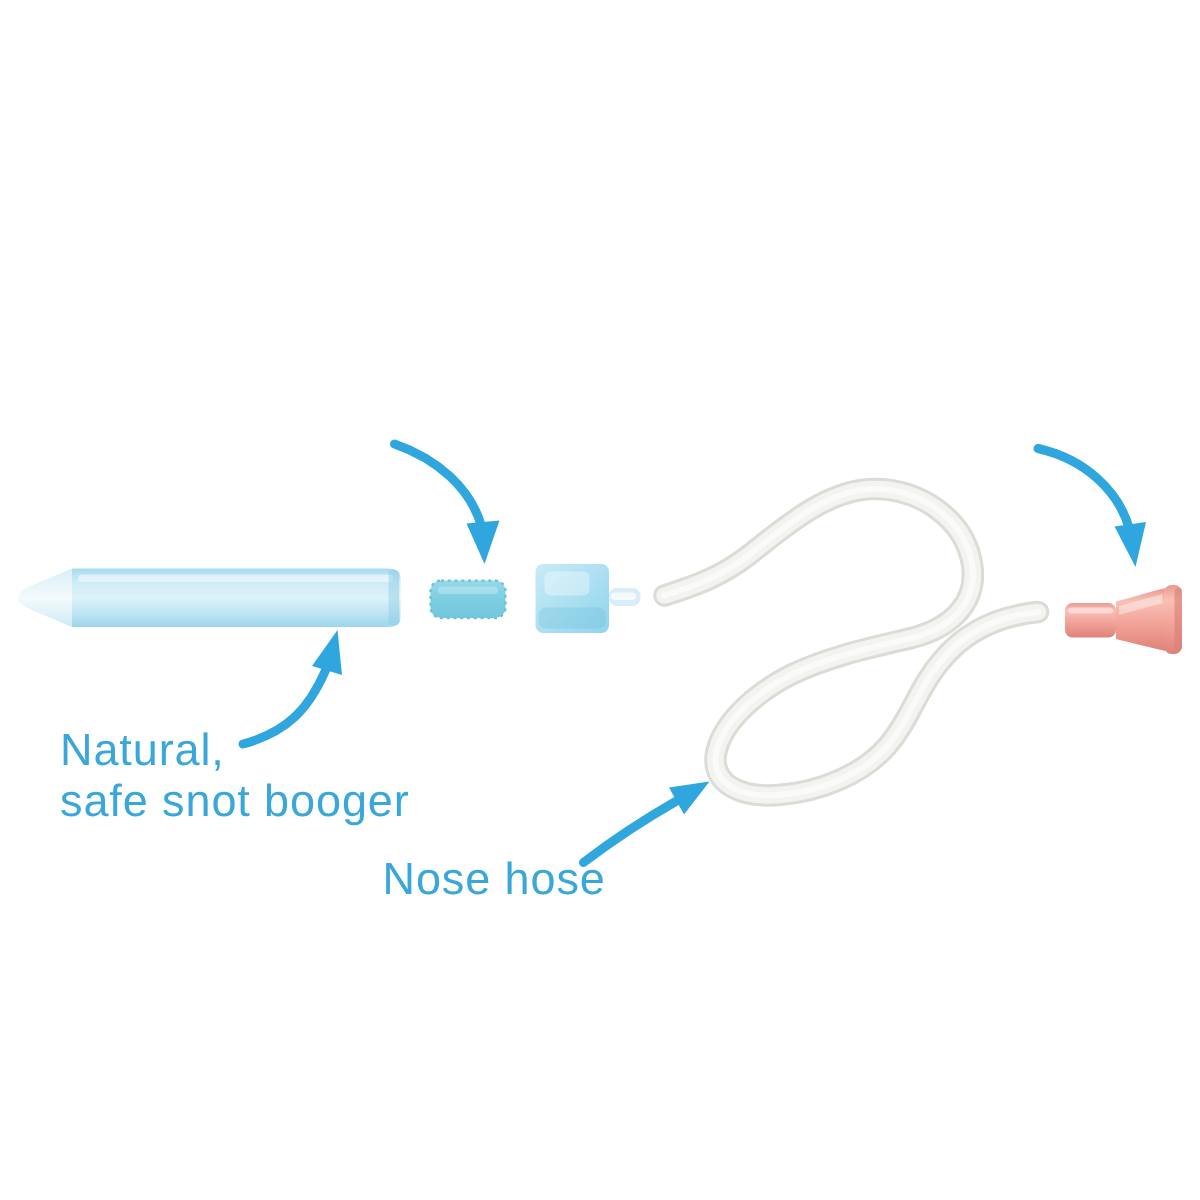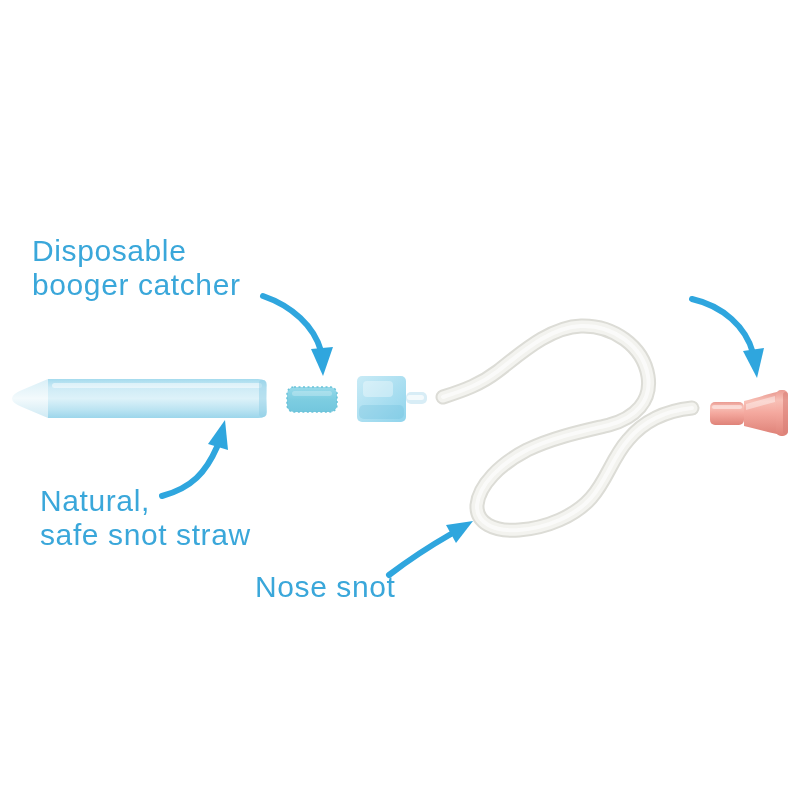--- a/index.html
+++ b/index.html
@@ -128,22 +128,20 @@
     <g stroke="#2fa6de" fill="#2fa6de" stroke-linecap="round">
       <path d="M162,496 C192,488 206,472 217,447" fill="none" stroke-width="6"></path>
       <polygon points="208,444 228,450 225,420" stroke="none"></polygon>
     </g>
     <g stroke="#2fa6de" fill="#2fa6de" stroke-linecap="round">
       <path d="M389,575 C410,559 430,546 451,534" fill="none" stroke-width="6"></path>
       <polygon points="446,525 456,543 473,521" stroke="none"></polygon>
     </g>
   </svg>
 
-  <div class="label label-booger">Disposable
-booger catcher</div>
 
 
   <div class="label label-straw">Natural,
-safe snot straw</div>
+safe snot booger</div>
 
-  <div class="label label-hose">Nose snot</div>
+  <div class="label label-hose">Nose hose</div>
 
 </div>
 
 </body></html>

